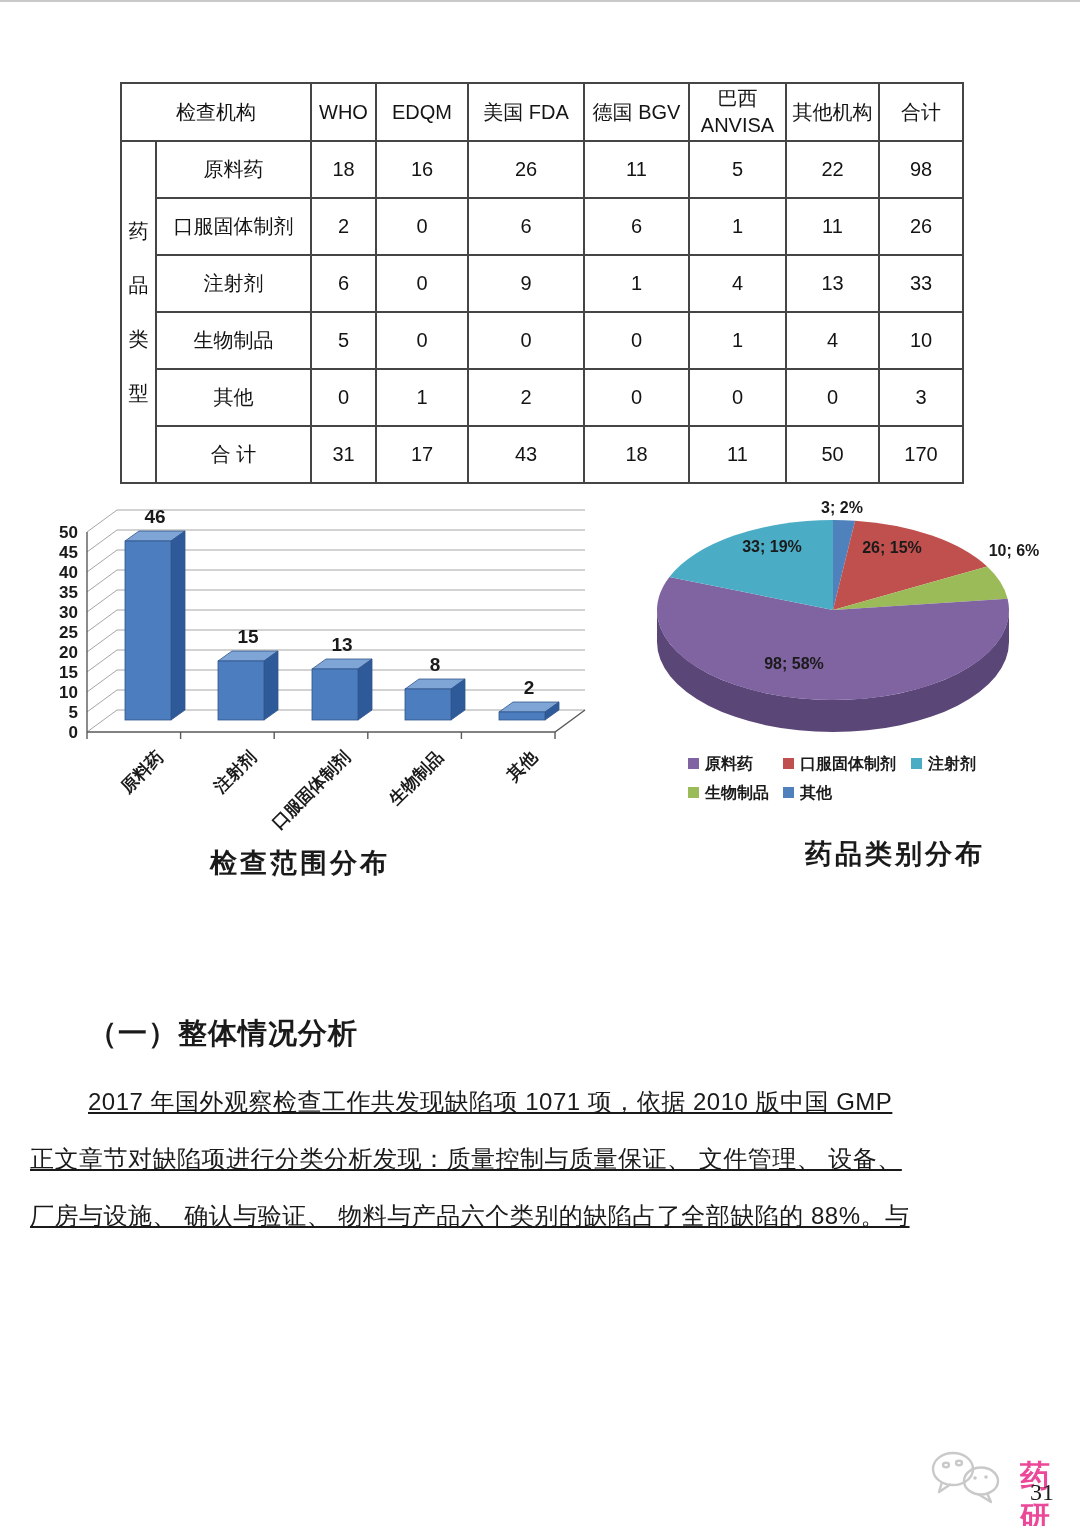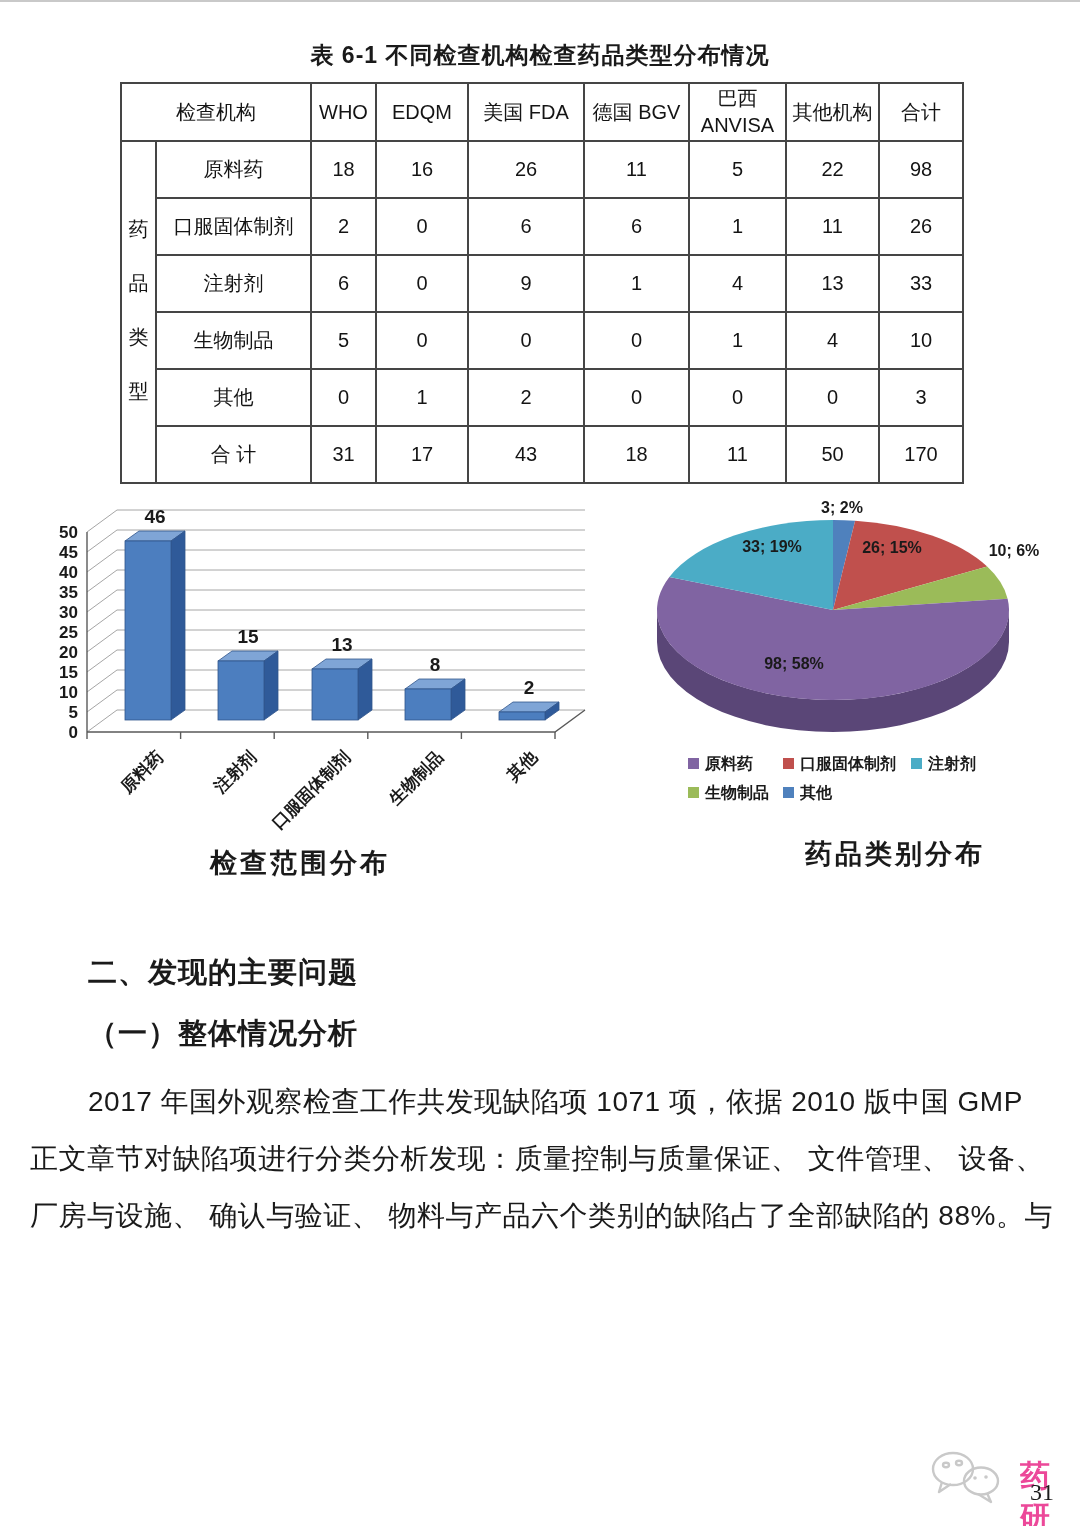--- a/index.html
+++ b/index.html
@@ -21,61 +21,60 @@
   }
   table.data th, table.data td {
     border:2px solid #454545; text-align:center; vertical-align:middle;
     padding:0; font-weight:normal; font-size:20px; color:#141414;
   }
   table.data thead tr { height:58px; }
   table.data tbody tr { height:57px; }
   td.num { font-size:21px; }
   th.corner { font-size:21px; }
   th.two-line { white-space:pre-line; line-height:1.35; font-size:19px; }
-  td.group { font-size:21px; white-space:pre-line; line-height:2.7;font-family:Liberation Mono, monospace; }
+  td.group { font-size:21px; white-space:pre-line; line-height:2.7; }
 
   
   .bar-svg  { position:absolute; left:28px;  top:490px; width:575px; height:350px; }
   .pie-svg  { position:absolute; left:625px; top:488px; width:460px; height:340px; }
   svg text { font-family:"Liberation Sans", sans-serif; fill:#1a1a1a; }
   .chart-title {
     position:absolute; font-size:27px; font-weight:bold; letter-spacing:3px; text-align:center;
   }
   .chart-title.bar { left:150px; top:845px; width:300px; }
   .chart-title.pie { left:760px; top:836px; width:270px; }
   .fig-caption {
     position:absolute; top:886px; left:0; width:100%; text-align:center;
     font-size:23px; font-weight:bold; letter-spacing:1px;
   }
 
   
   .sec-heading    { position:absolute; left:88px; top:953px;  font-size:29px; font-weight:600; letter-spacing:1px; }
   .sec-subheading { position:absolute; left:88px; top:1014px; font-size:29px; font-weight:600; letter-spacing:1px; }
-  .para { position:absolute; left:30px; top:1073px; width:1030px; font-size:28px; }
+  .para { position:absolute; left:30px; top:1073px; width:1030px; font-size:24px;text-decoration:underline; }
   .para .line { height:57px; line-height:57px; white-space:nowrap; letter-spacing:0.5px; }
   .para .line.indent { text-indent:58px; }
 
   
   .wm-logo { position:absolute; left:928px; top:1448px; width:82px; height:58px; }
   .wm-text {
     position:absolute; left:1020px; top:1456px; font-size:30px; font-weight:bold;
     color:#ec4899; letter-spacing:2px;
   }
   .page-num {
     position:absolute; left:1030px; top:1479px; font-size:24px; color:#1c1c1c;
     font-family:"Liberation Serif", serif;
   }
 </style>
 </head>
 <body>
 
 <div class="page">
   <div class="top-edge"></div>
 
-  <div class="tbl-title">表 6-1 不同检查机构检查药品类型分布情况</div>
 
   <table class="data">
     <colgroup>
       <col style="width:35px">
         <col style="width:155px">
         <col style="width:65px">
         <col style="width:92px">
       <col style="width:116px">
         <col style="width:105px">
         <col style="width:97px">
@@ -267,21 +266,20 @@
       <rect x="63" y="299" width="11" height="11" fill="#9bbb59"></rect>
       <text x="80" y="310">生物制品</text>
       <rect x="158" y="299" width="11" height="11" fill="#4f81bd"></rect>
       <text x="175" y="310">其他</text>
     </g>
   </svg>
 
   <div class="chart-title pie">药品类别分布</div>
   <div class="chart-title bar">检查范围分布</div>
 
-  <div class="sec-heading">二、发现的主要问题</div>
   <div class="sec-subheading">（一）整体情况分析</div>
   <div class="para">
     <div class="line indent">2017 年国外观察检查工作共发现缺陷项 1071 项，依据 2010 版中国 GMP</div>
     <div class="line">正文章节对缺陷项进行分类分析发现：质量控制与质量保证、 文件管理、 设备、</div>
     <div class="line">厂房与设施、 确认与验证、 物料与产品六个类别的缺陷占了全部缺陷的 88%。与</div>
   </div>
 
   <svg class="wm-logo" viewBox="0 0 82 58" fill="none" stroke="#c9c9c9" stroke-width="2.4">
     <ellipse cx="25" cy="21" rx="20" ry="16"></ellipse>
     <path d="M14 34 L11 44 L23 36" stroke-linejoin="round"></path>

